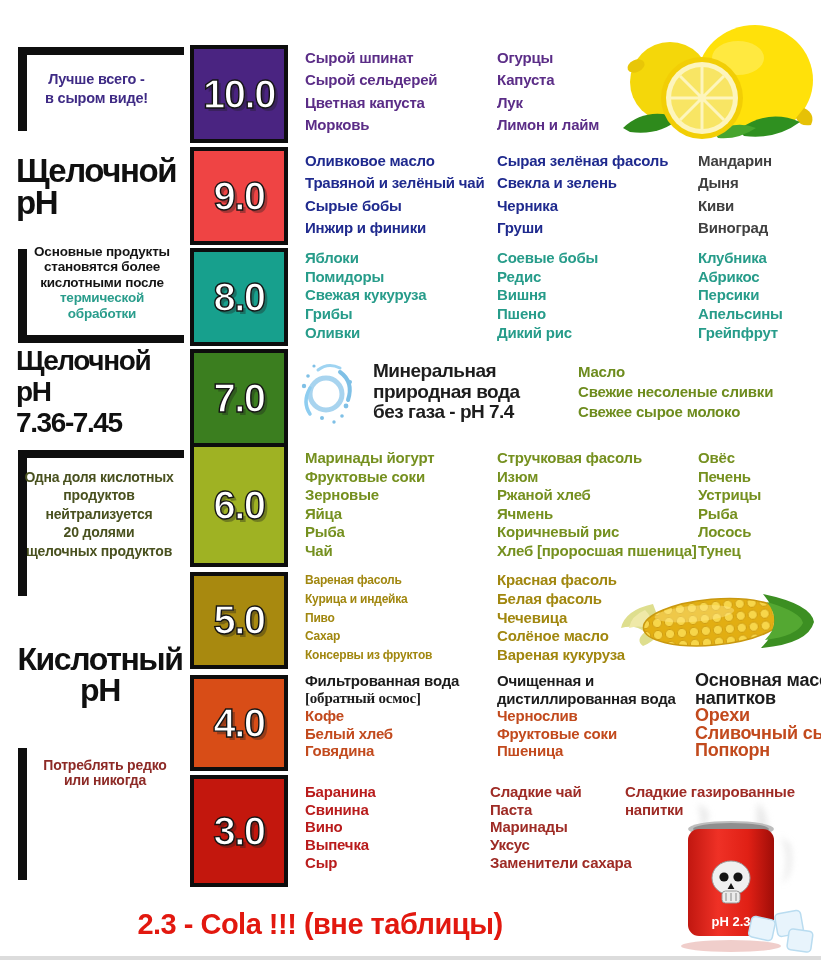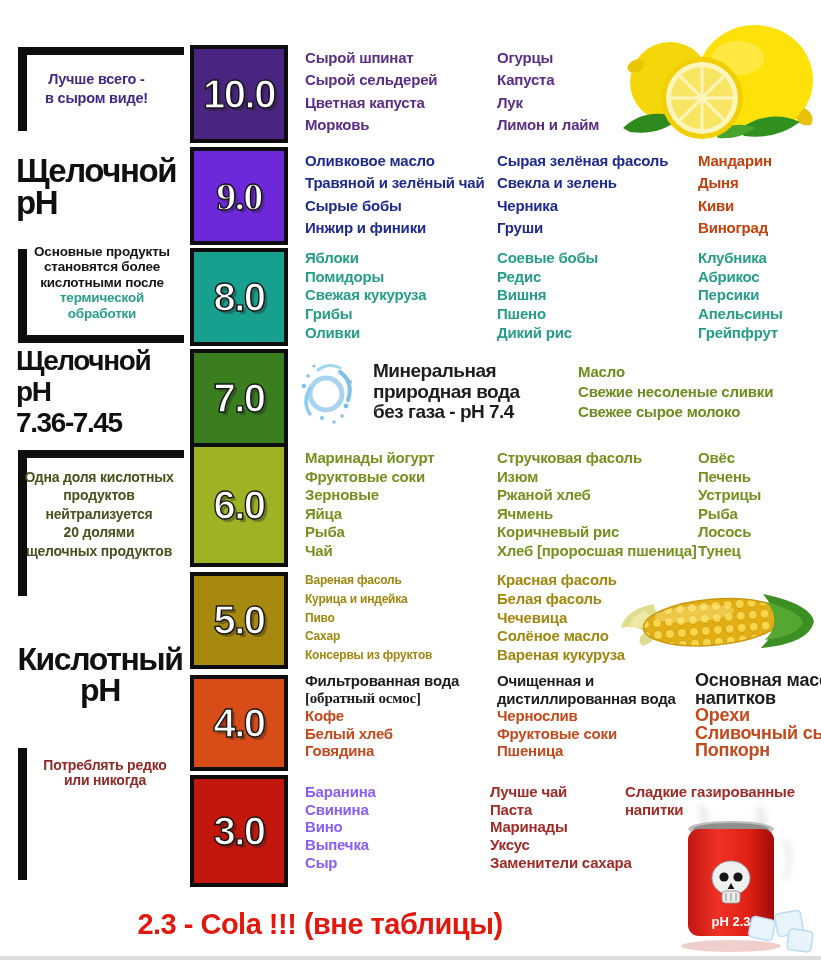--- a/index.html
+++ b/index.html
@@ -99,36 +99,36 @@
         <div>Морковь</div>
       </div>
       <div class="food-col" style="left: 497px; top: 47px; line-height: 22.4px; font-size: 15px; color: rgb(91, 45, 135);">
         <div>Огурцы</div>
         <div>Капуста</div>
         <div>Лук</div>
         <div>Лимон и лайм</div>
       </div>
     </div>
   <div class="row">
-    <div class="ph-box" style="top: 147px; height: 90px; background: #6d28d9; font-family: Liberation Serif, serif;">
+    <div class="ph-box" style="top: 147px; height: 90px; background: #ef4444;">
         <span class="ph-num">9.0</span>
       </div>
   <div class="food-col" style="left: 305px; top: 150px; line-height: 22.4px; font-size: 15px; color: rgb(31, 42, 142);">
         <div>Оливковое масло</div>
         <div>Травяной и зелёный чай</div>
         <div>Сырые бобы</div>
         <div>Инжир и финики</div>
       </div>
       <div class="food-col" style="left: 497px; top: 150px; line-height: 22.4px; font-size: 15px; color: rgb(31, 42, 142);">
         <div>Сырая зелёная фасоль</div>
         <div>Свекла и зелень</div>
         <div>Черника</div>
         <div>Груши</div>
       </div>
-      <div class="food-col" style="left: 698px; top: 150px; line-height: 22.4px; font-size: 15px; color: #c2410c;">
+      <div class="food-col" style="left: 698px; top: 150px; line-height: 22.4px; font-size: 15px; color: #404040;">
         <div>Мандарин</div>
         <div>Дыня</div>
         <div>Киви</div>
         <div>Виноград</div>
       </div>
     </div>
   <div class="row">
     <div class="ph-box" style="top: 248px; height: 90px; background: rgb(23, 160, 141);">
         <span class="ph-num">8.0</span>
       </div>
@@ -235,29 +235,29 @@
         <div style="color: rgb(28, 28, 28);">напитков</div>
         <div>Орехи</div>
         <div>Сливочный сыр</div>
         <div>Попкорн</div>
       </div>
     </div>
   <div class="row">
     <div class="ph-box" style="top: 775px; height: 104px; background: rgb(195, 23, 13);">
         <span class="ph-num">3.0</span>
       </div>
-  <div class="food-col" style="left: 305px; top: 783px; line-height: 17.7px; font-size: 15px; color: #8b5cf6;">
+  <div class="food-col" style="left: 305px; top: 783px; line-height: 17.7px; font-size: 15px; color: #b91c1c;">
         <div>Баранина</div>
         <div>Свинина</div>
         <div>Вино</div>
         <div>Выпечка</div>
         <div>Сыр</div>
       </div>
       <div class="food-col" style="left: 490px; top: 783px; line-height: 17.7px; font-size: 15px; color: rgb(158, 43, 37);">
-        <div>Лучше чай</div>
+        <div>Сладкие чай</div>
         <div>Паста</div>
         <div>Маринады</div>
         <div>Уксус</div>
         <div>Заменители сахара</div>
       </div>
       <div class="food-col" style="left: 625px; top: 783px; line-height: 17.7px; font-size: 15px; color: rgb(158, 43, 37);">
         <div>Сладкие газированные</div>
         <div>напитки</div>
       </div>
     </div>

